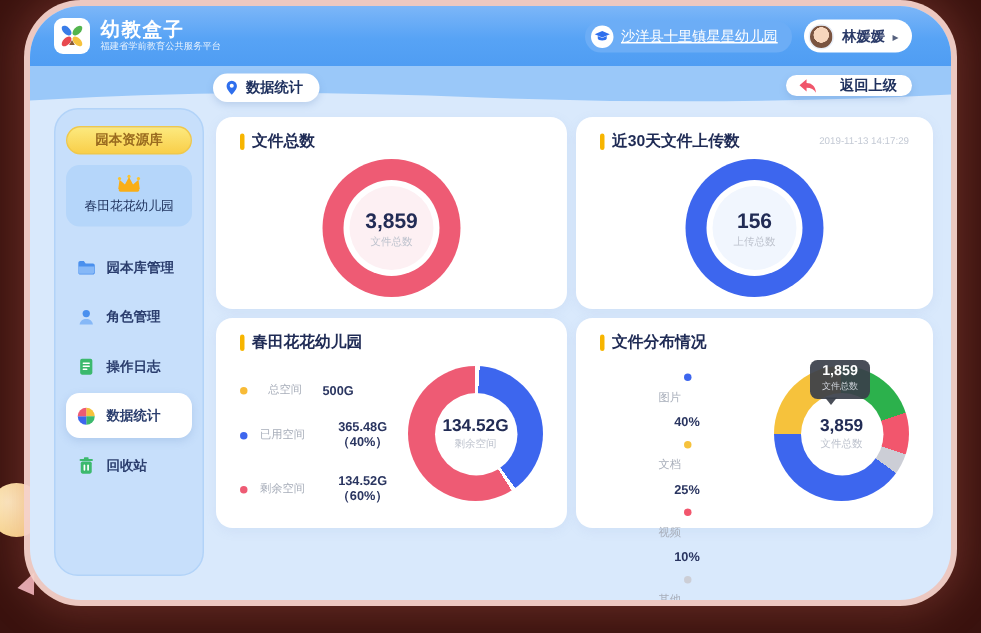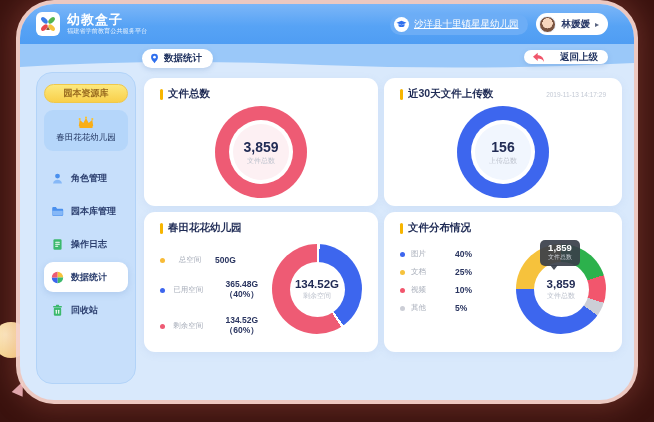--- a/index.html
+++ b/index.html
@@ -86,21 +86,21 @@
   .big-val { font-size:14px; font-weight:bold; color:#222c55; }
   .sub-lbl { font-size:7px; color:#bdc2cd; }
 
   .split { display:flex; height:calc(100% - 14px); }
   .legend { width:122px; padding-top:6px; }
   .lrow { display:flex; align-items:center; gap:6px; }
   .lrow .dot { width:5px; height:5px; border-radius:50%; flex:0 0 auto; }
   .lrow .llbl { font-size:7.5px; color:#a8aeba; width:38px; }
   .lrow .lval { font-size:8.5px; font-weight:bold; color:#2a3560; }
   .legend-3 .lrow { margin:14px 0;text-align:center; }
-  .legend-5 .lrow { margin:8px 0; }
+  .legend-5 .lrow { margin:8px 0;flex-direction:column; }
   .chart-side { flex:1; display:flex; align-items:center; justify-content:center; position:relative; }
   .ring-md { width:90px; height:90px;text-align:right; }
   .hole-md { width:55px; height:55px; display:flex; flex-direction:column; align-items:center;
              justify-content:center; gap:1px; }
   .mid-val { font-size:11.5px; font-weight:bold; color:#222c55; }
 
   .donut-anchor { position:relative; }
   .tooltip { position:absolute; left:24px; top:-4px; background:rgba(58,63,74,.92); border-radius:5px;
              padding:3px 8px 4px; display:flex; flex-direction:column; align-items:center; z-index:3; }
   .tooltip .tv { font-size:9.5px; font-weight:bold; color:#fff; line-height:10px; }
@@ -175,31 +175,31 @@
         <rect x="2.5" y="10.6" width="15" height="2.4" rx="1.1" fill="#f9ae17"></rect>
         <circle cx="3" cy="3.2" r="1.2" fill="#fbc42d"></circle>
         <circle cx="10" cy="1.6" r="1.2" fill="#fbc42d"></circle>
         <circle cx="17" cy="3.2" r="1.2" fill="#fbc42d"></circle>
       </svg>
       <div class="nm">春田花花幼儿园</div>
     </div>
     <div class="menu">
       <div class="menu-item">
         <svg width="13" height="13" viewBox="0 0 16 16">
+          <path d="M1.5 4c0-.8.7-1.5 1.5-1.5h3l1.5 2h6c.8 0 1.5.7 1.5 1.5v6c0 .8-.7 1.5-1.5 1.5H3c-.8 0-1.5-.7-1.5-1.5z" fill="#4a90ee"></path>
+          <path d="M1.5 7h13v4.5c0 .8-.7 1.5-1.5 1.5H3c-.8 0-1.5-.7-1.5-1.5z" fill="#86b8f7"></path>
+        </svg>
+        <span class="lbl">园本库管理</span>
+      </div>
+      <div class="menu-item">
+        <svg width="13" height="13" viewBox="0 0 16 16">
           <circle cx="8" cy="5" r="3" fill="#4a90ee"></circle>
           <path d="M2.5 14c.5-3 2.7-4.5 5.5-4.5s5 1.5 5.5 4.5z" fill="#86b8f7"></path>
         </svg>
         <span class="lbl">角色管理</span>
-      </div>
-      <div class="menu-item">
-        <svg width="13" height="13" viewBox="0 0 16 16">
-          <path d="M1.5 4c0-.8.7-1.5 1.5-1.5h3l1.5 2h6c.8 0 1.5.7 1.5 1.5v6c0 .8-.7 1.5-1.5 1.5H3c-.8 0-1.5-.7-1.5-1.5z" fill="#4a90ee"></path>
-          <path d="M1.5 7h13v4.5c0 .8-.7 1.5-1.5 1.5H3c-.8 0-1.5-.7-1.5-1.5z" fill="#86b8f7"></path>
-        </svg>
-        <span class="lbl">园本库管理</span>
       </div>
       <div class="menu-item">
         <svg width="13" height="13" viewBox="0 0 16 16">
           <rect x="3" y="1.5" width="10" height="13" rx="1.5" fill="#3cb96d"></rect>
           <rect x="5" y="4.5" width="6" height="1.2" rx=".6" fill="#fff"></rect>
           <rect x="5" y="7" width="6" height="1.2" rx=".6" fill="#fff"></rect>
           <rect x="5" y="9.5" width="4" height="1.2" rx=".6" fill="#fff"></rect>
         </svg>
         <span class="lbl">操作日志</span>
       </div>

